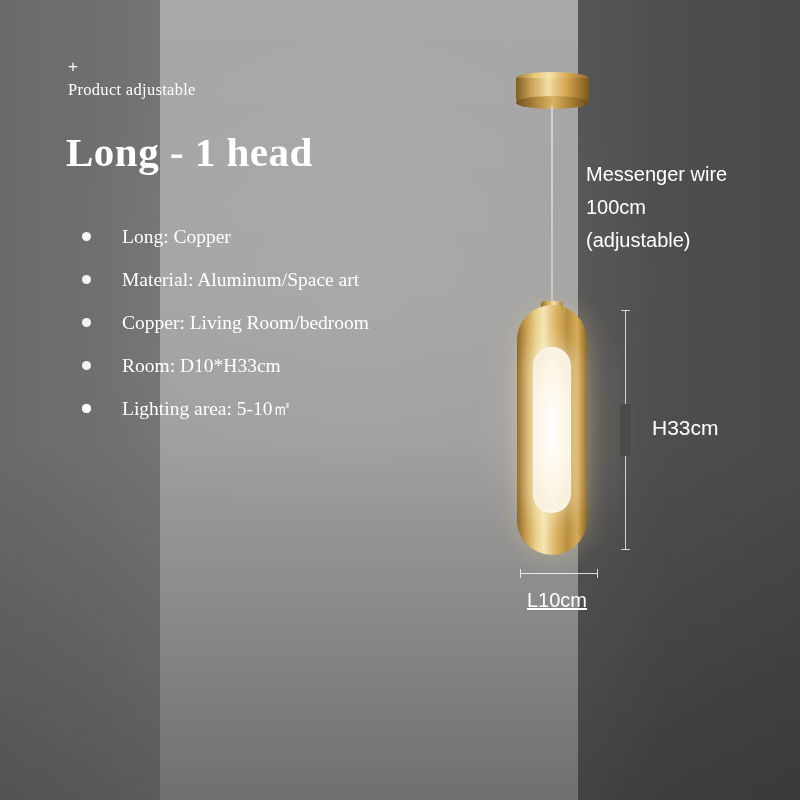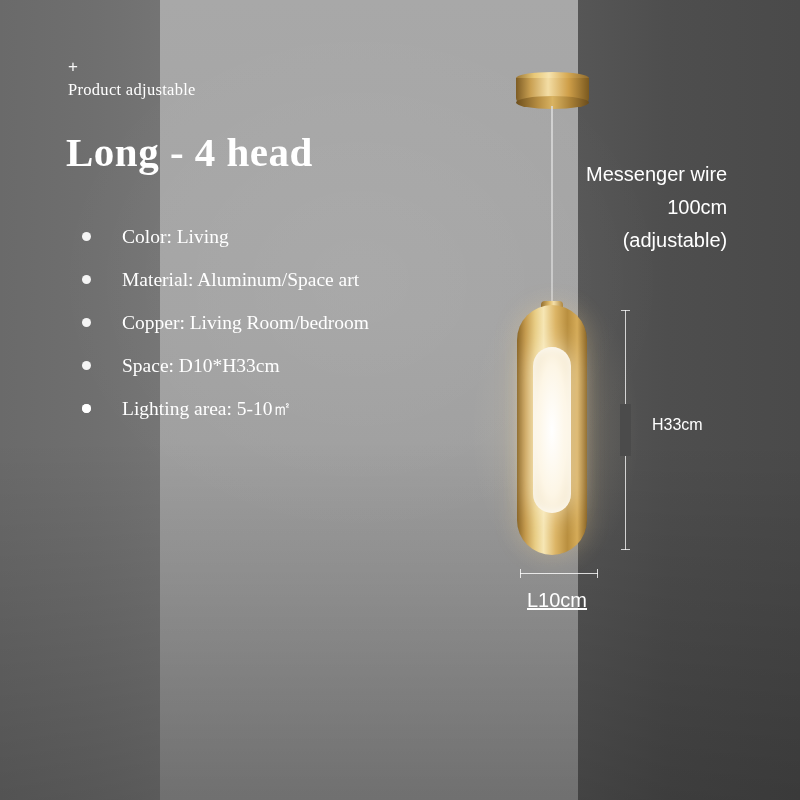--- a/index.html
+++ b/index.html
@@ -179,25 +179,24 @@
   
   .annot {
     position: absolute;
     color: #ffffff;
     font-family: "Liberation Sans", sans-serif;
   }
   .messenger {
     left: 586px; top: 158px;
     font-size: 20px;
     line-height: 33px;
-    text-align: right;
   }
   .h-label {
     left: 652px; top: 416px;
-    font-size: 16px;
+    font-size: 21px;
   }
   .l-label {
     left: 527px; top: 589px;
     font-size: 20px;
     text-decoration: underline;
   }
   .h-line {
     position: absolute;
     left: 625px; top: 310px;
     width: 1px; height: 240px;
@@ -239,38 +238,38 @@
 
 <div class="stage">
 
   <div class="bg-left"></div>
   <div class="bg-mid"></div>
   <div class="bg-right"></div>
   <div class="bg-vignette"></div>
 
   <div class="plus-mark">+</div>
   <div class="eyebrow">Product adjustable</div>
-  <div class="title">Long - 4 head</div>
+  <div class="title">Long - 1 head</div>
 
   <ul class="spec-list">
     <li class="spec-item">
       <span class="spec-bullet"></span>
-      <span>Color: Living</span>
+      <span>Long: Copper</span>
     </li>
     <li class="spec-item">
       <span class="spec-bullet"></span>
       <span>Material: Aluminum/Space art</span>
     </li>
     <li class="spec-item">
       <span class="spec-bullet"></span>
       <span>Copper: Living Room/bedroom</span>
     </li>
     <li class="spec-item">
       <span class="spec-bullet"></span>
-      <span>Space: D10*H33cm</span>
+      <span>Room: D10*H33cm</span>
     </li>
     <li class="spec-item">
       <span class="spec-bullet"></span>
     </li>
     <li class="spec-item">
       <span class="spec-bullet"></span>
       <span>Lighting area: 5-10㎡</span>
     </li>
   </ul>
 

